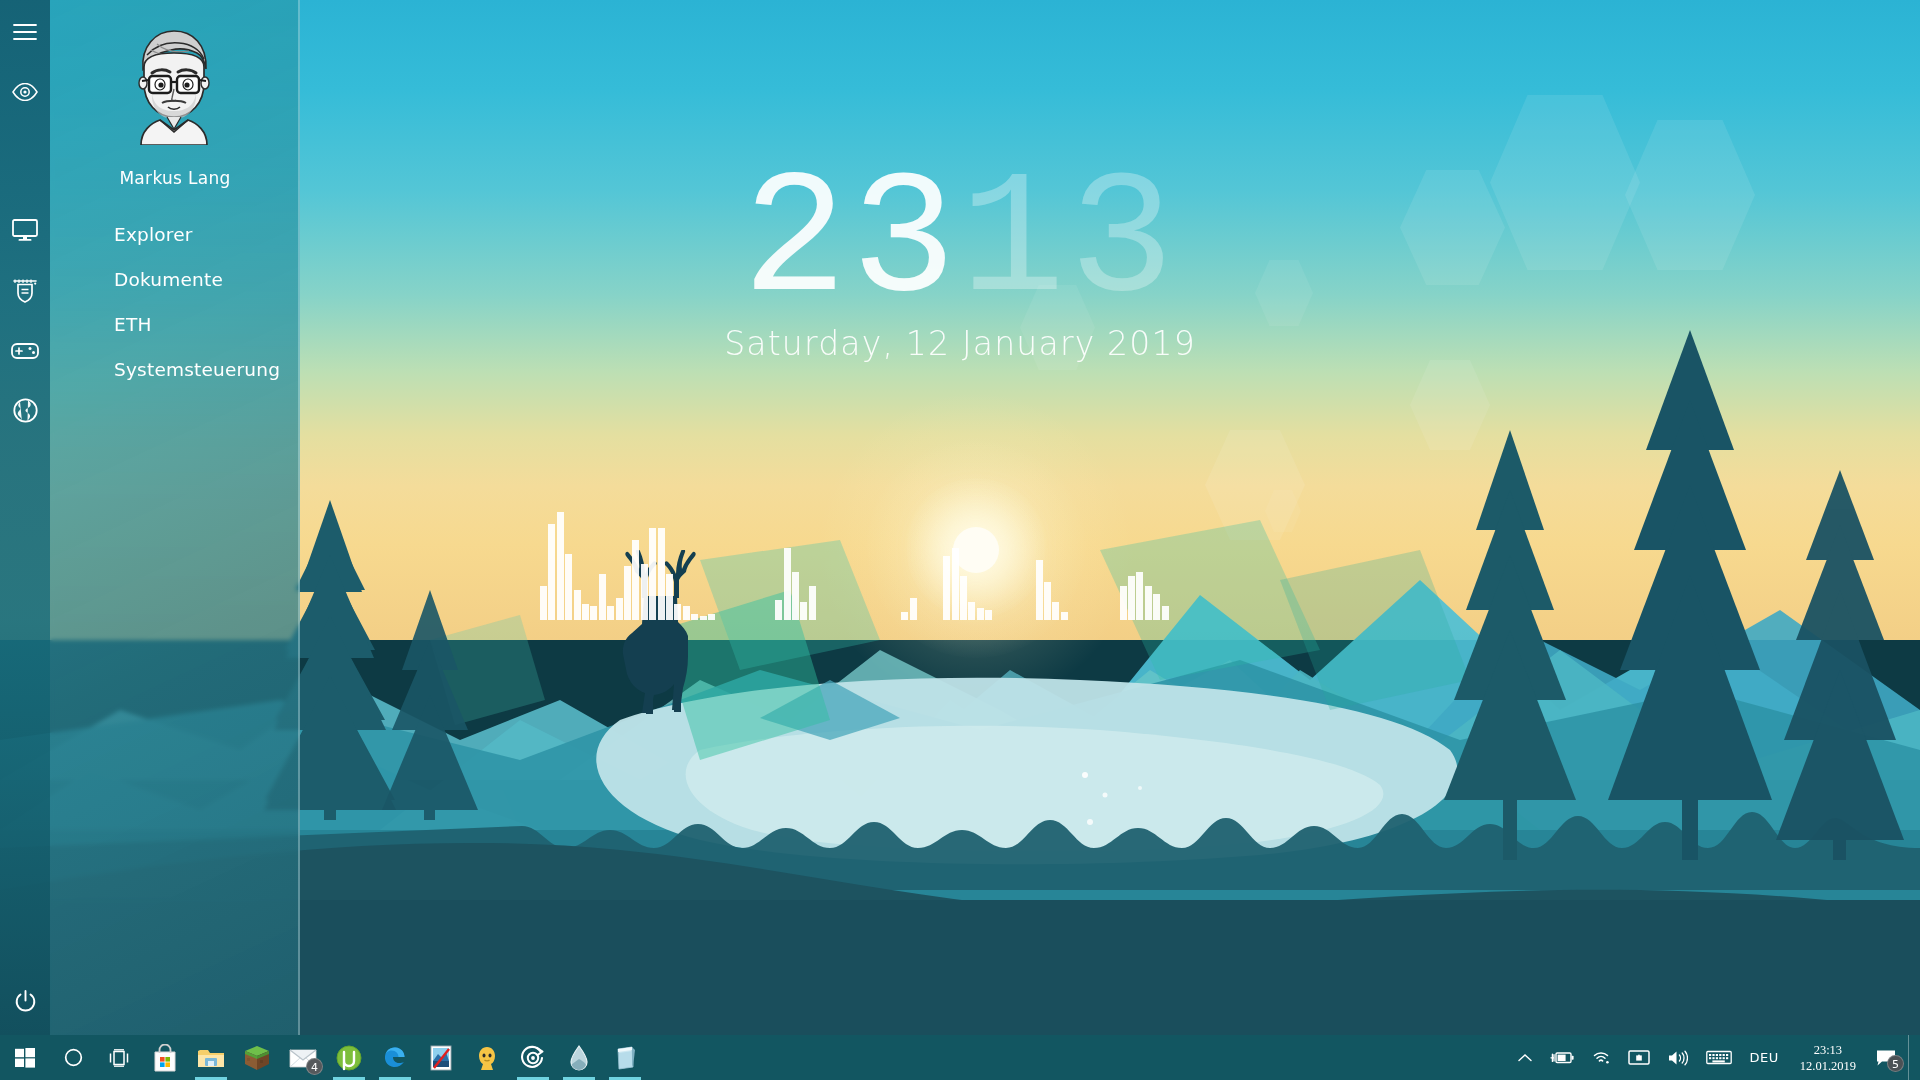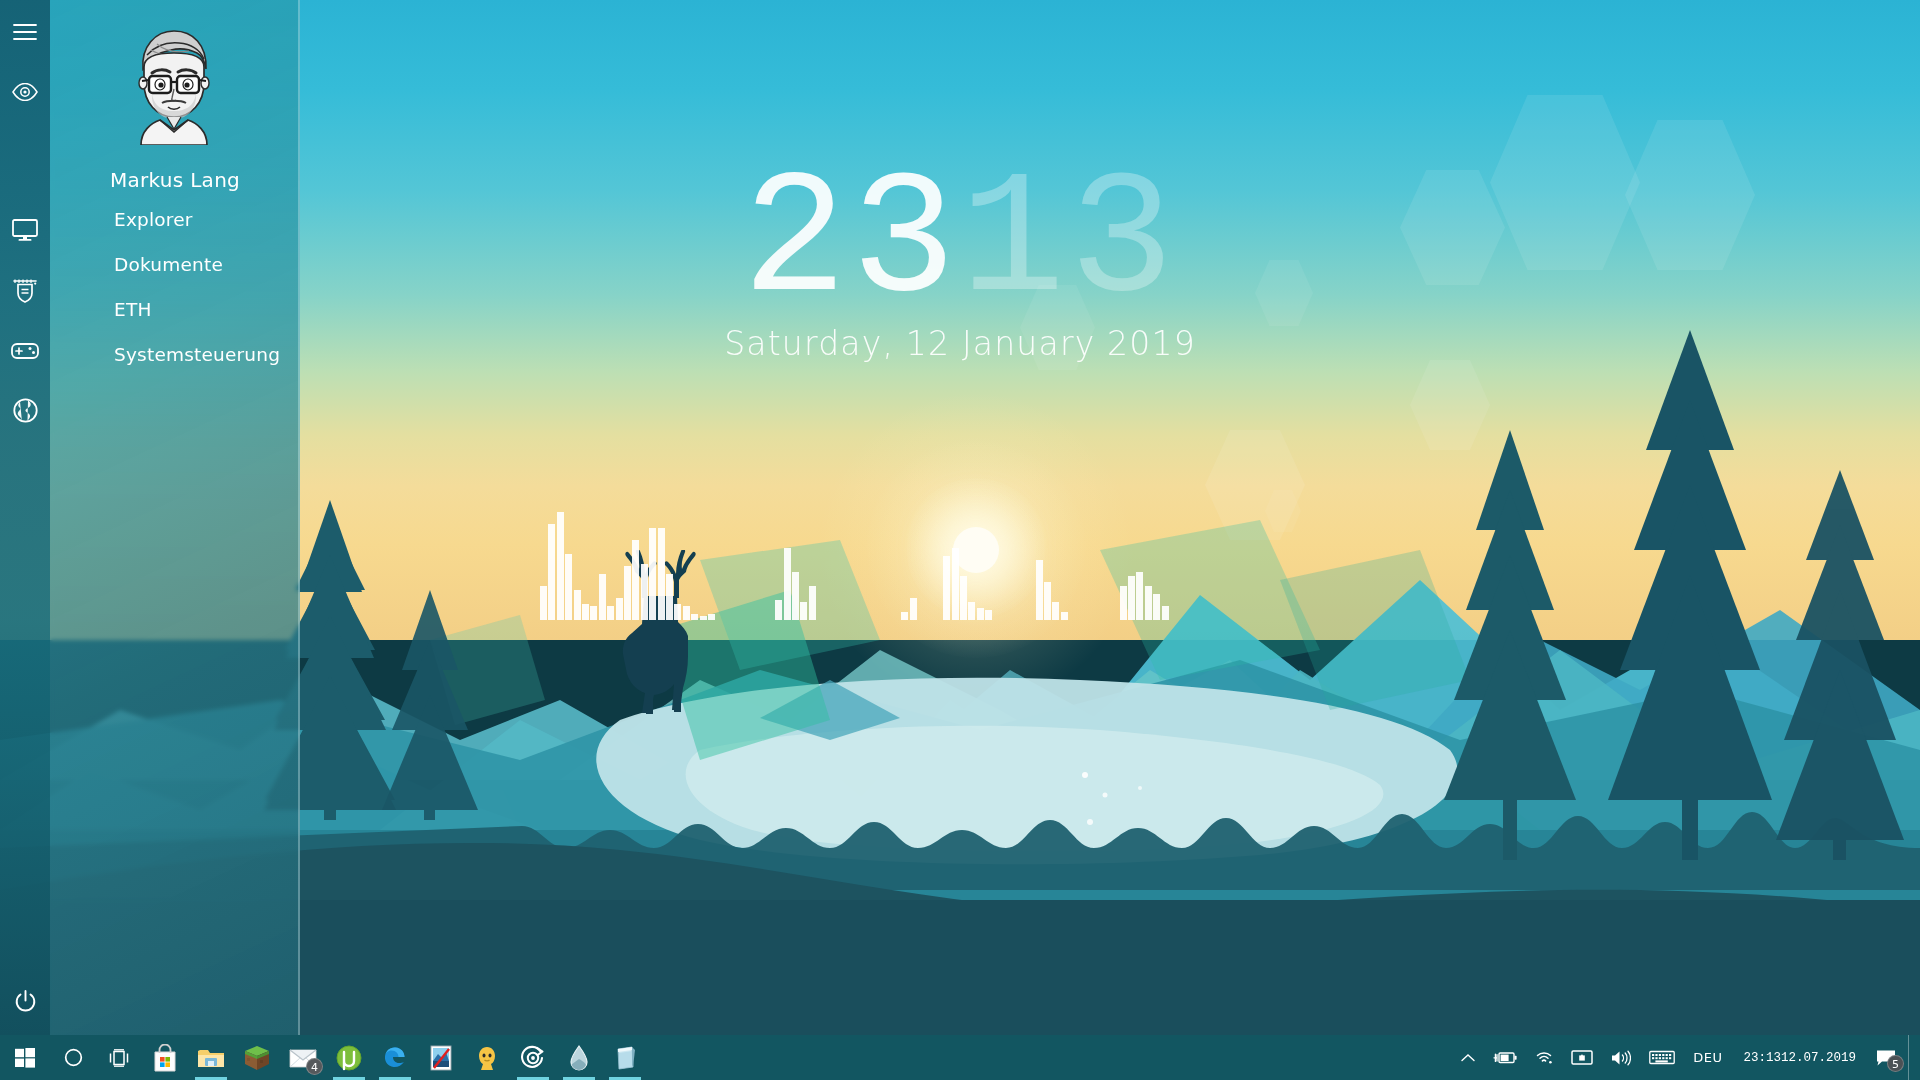--- a/index.html
+++ b/index.html
@@ -99,24 +99,24 @@
     backdrop-filter:blur(2px);
     border-right:2px solid rgba(255,255,255,0.28);
   }
   #avatar {
     position:absolute; left:50%; top:25px; transform:translateX(-50%);
     width:94px; height:120px;
   }
   #avatar svg { display:block; }
   #user-name {
     position:absolute; left:0; top:168px; width:250px; text-align:center;
-    color:#ffffff; font-size:20px; font-weight:400; letter-spacing:0.3px;
+    color:#ffffff; font-size:17px; font-weight:400; letter-spacing:0.3px;
     font-family:"DejaVu Sans", sans-serif;
   }
-  #menu-list { position:absolute; left:0; top:197px; width:250px; }
+  #menu-list { position:absolute; left:0; top:212px; width:250px; }
   .menu-item {
     display:block; padding:10px 0 10px 64px;
     color:#ffffff; font-size:18.5px; font-weight:400; letter-spacing:0.2px;
     cursor:pointer; line-height:25px;
     font-family:"DejaVu Sans", sans-serif;
   }
 
   
   #taskbar {
     position:absolute; left:0; bottom:0; width:1920px; height:45px;
@@ -144,23 +144,23 @@
   #tray { margin-left:auto; display:flex; align-items:center; height:45px; padding-right:4px; }
   .tray-item {
     height:45px; display:flex; align-items:center; justify-content:center;
     padding:0 9px; cursor:pointer;
   }
   #tray-lang {
     color:#fff; font-size:13px; letter-spacing:0.5px;
     font-family:"DejaVu Sans", sans-serif;
   }
   #tray-clock {
-    display:flex; align-items:center; justify-content:center;
+    display:flex; flex-direction:column; align-items:center; justify-content:center;
     color:#fff; font-size:12.5px; line-height:16px; padding:0 12px; height:45px;
-    cursor:pointer; font-family:Liberation Mono, monospace;
+    cursor:pointer; font-family:Liberation Serif, serif;
   }
   #tray-action { position:relative; padding:0 12px 0 8px; }
   #tray-action .tb-badge { right:4px; bottom:8px; background:#4b5155; }
   #show-desktop {
     width:8px; height:45px; border-left:1px solid rgba(255,255,255,0.35); cursor:pointer;
   }
 </style>
 </head>
 <body>
 
@@ -671,21 +671,21 @@
               <rect x="20" y="7.2" width="2.2" height="2"></rect>
             <rect x="6.4" y="10.4" width="12.4" height="2"></rect>
           </g>
         </svg>
       </div>
 
       <div class="tray-item" id="tray-lang">DEU</div>
 
       <div id="tray-clock">
         <span>23:13</span>
-        <span>12.07.2019</span>
+        <span>12.01.2019</span>
       </div>
 
       <div class="tray-item" id="tray-action">
         <svg width="20" height="18" viewBox="0 0 20 18">
           <path d="M1,1.5 L19,1.5 L19,12.5 L6,12.5 L1.5,16.5 L2.5,12.5 L1,12.5 Z" fill="#fff"></path>
         </svg>
         <div class="tb-badge">5</div>
       </div>
 
       <div id="show-desktop"></div>

